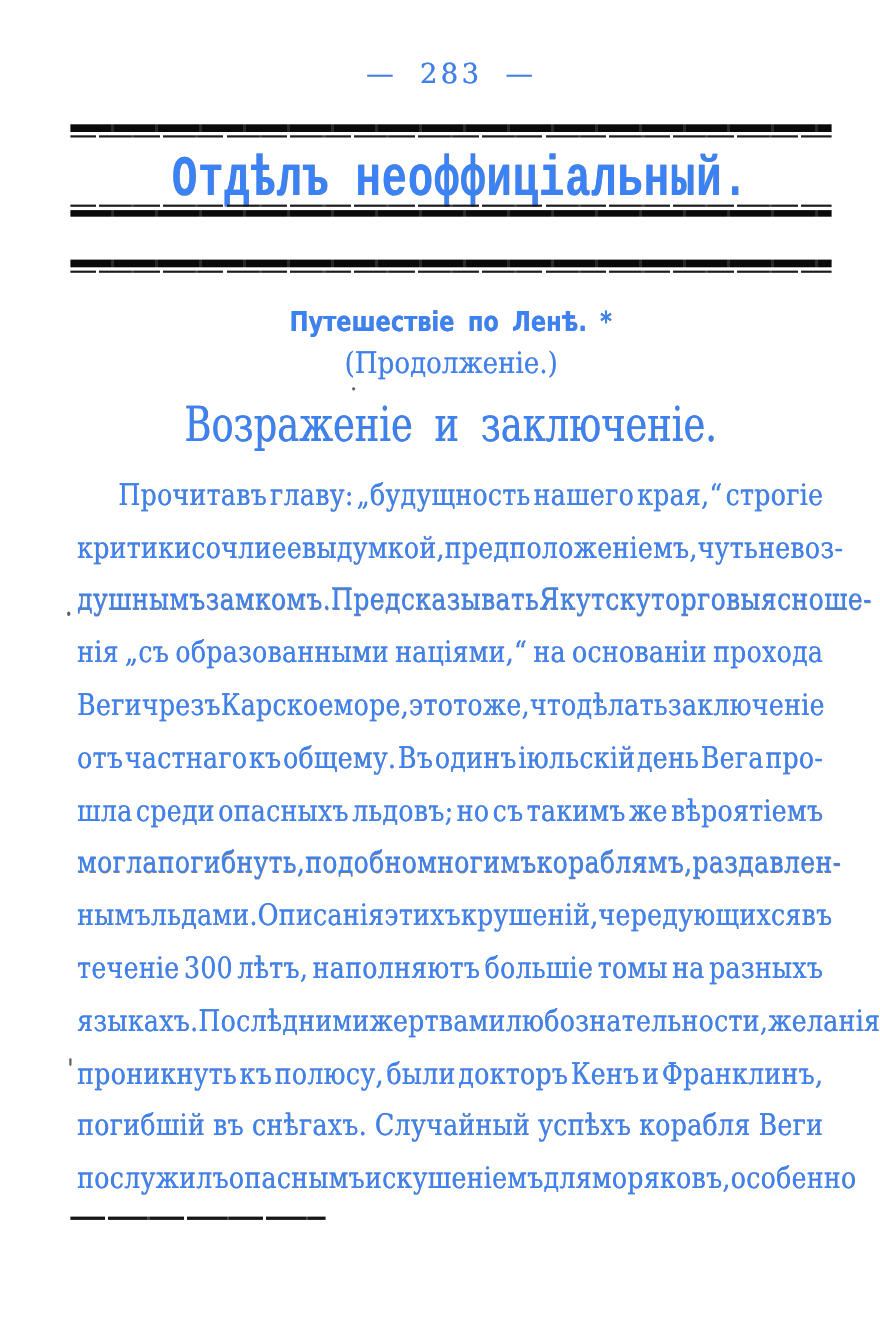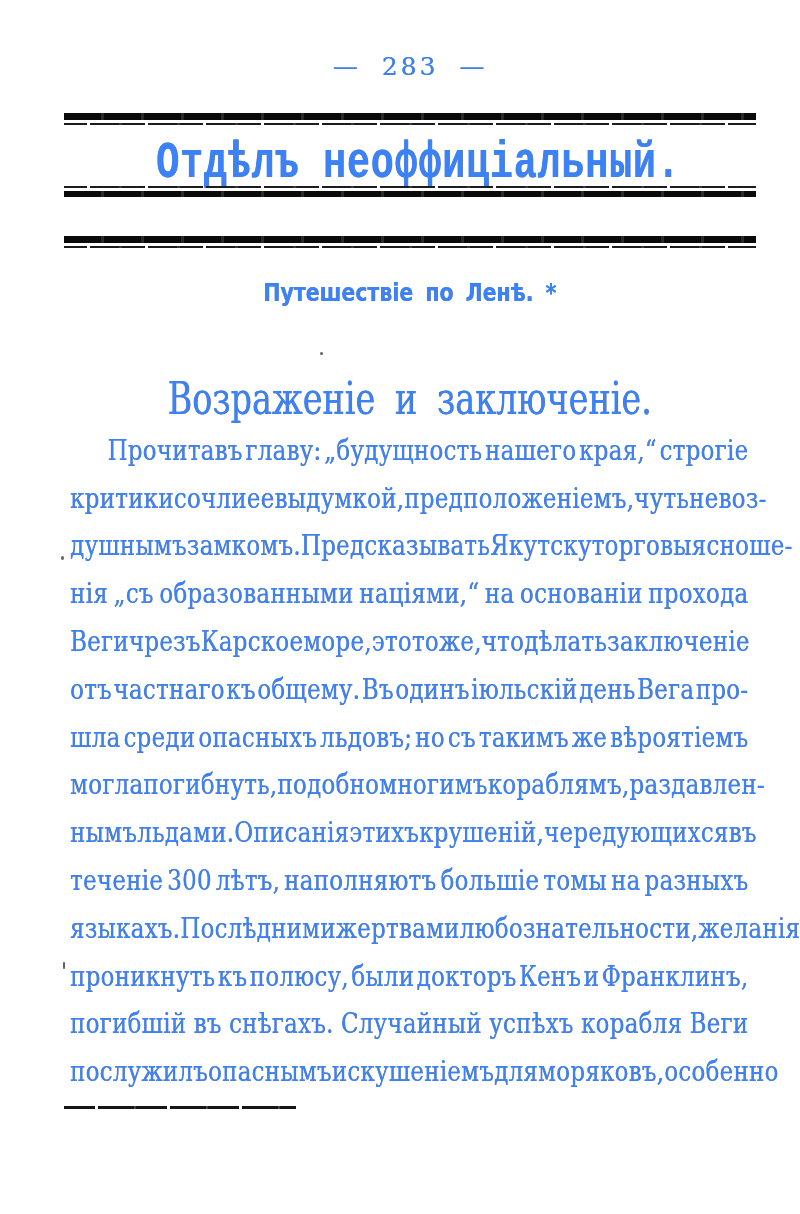--- a/index.html
+++ b/index.html
@@ -85,21 +85,21 @@
   .cont {
     top: 314px;
     font-size: 27px;
     line-height: 34px;
     text-shadow: 0.3px 0.2px 0 rgba(0,0,0,.4);
   }
   .cont .cx { transform: scaleX(0.88); }
 
   .chapter {
     top: 356px;
-    margin: 16px;
+    margin: 4px;
     font-size: 44px;
     font-weight: 400;
     line-height: 54px;
     word-spacing: 12px;
     text-shadow: 0.6px 0.3px 0 rgba(0,0,0,.55);
   }
   .chapter .cx { transform: scaleX(0.76); }
 
   
   .para {
@@ -180,20 +180,23 @@
   <div class="rule ruleC">
     <div class="bar"></div>
     <div class="gap"></div>
     <div class="thin"></div>
   </div>
 
   <div class="center-band article">
     <span class="cx">Путешествіе по Ленѣ. *</span>
   </div>
 
+  <div class="center-band cont">
+    <span class="cx">(Продолженіе.)</span>
+  </div>
 
   <h2 class="center-band chapter">
     <span class="cx">Возраженіе и заключеніе.</span>
   </h2>
 
   <div class="para">
       <div class="bodyline indent">
         <span>Прочитавъ</span>
         <span>главу:</span>
         <span>„будущность</span>

